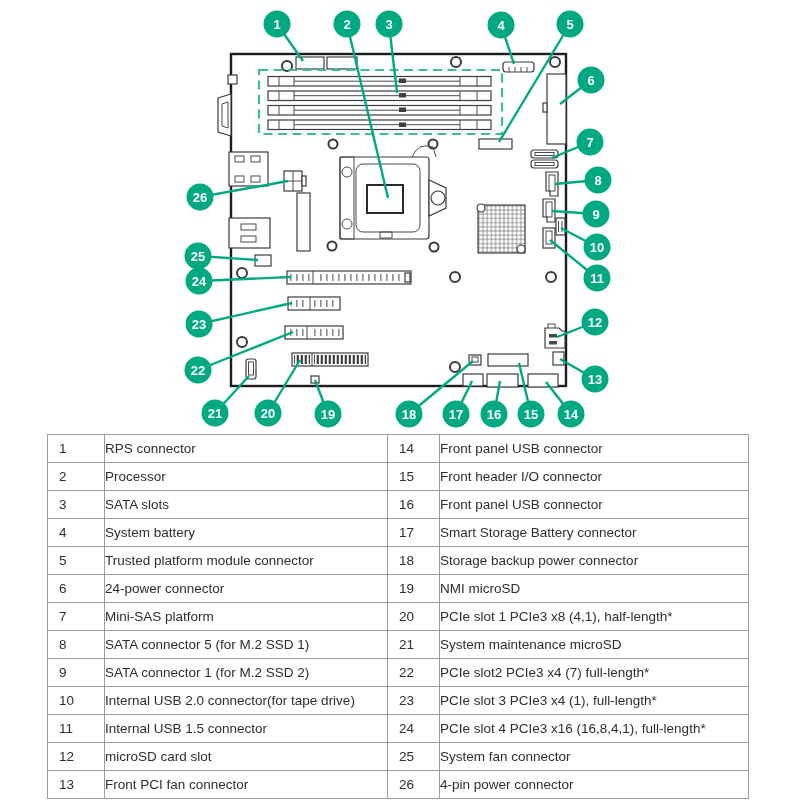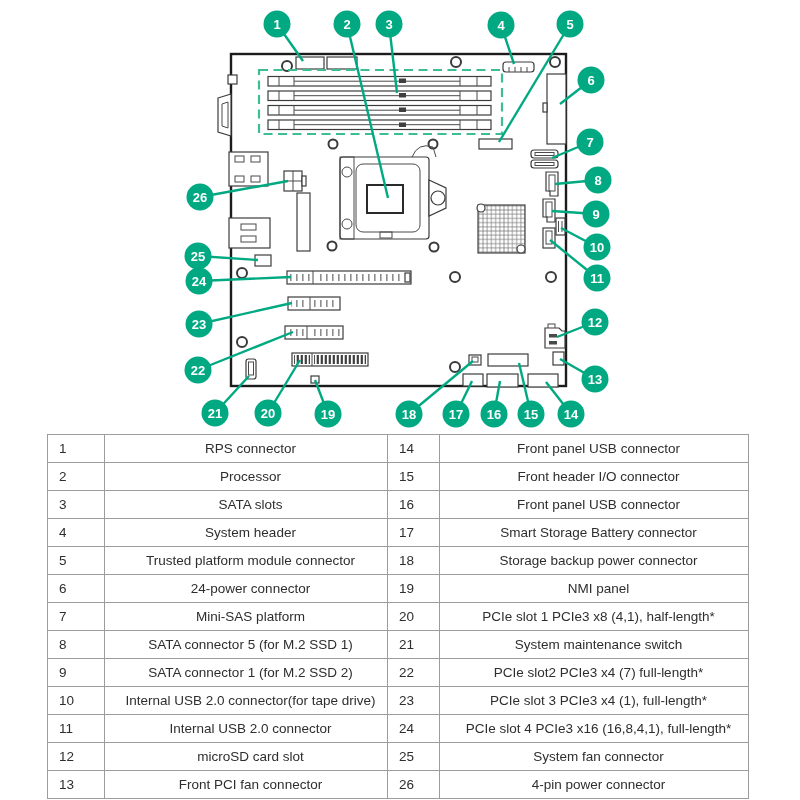--- a/index.html
+++ b/index.html
@@ -19,21 +19,21 @@
   .callout-circle{fill:var(--accent,#01A982);}
   .callout-num{fill:#ffffff;font:700 13px "Liberation Sans",sans-serif;text-anchor:middle;}
 
   
   .legend{position:absolute;left:47px;top:434px;}
   .legend table{border-collapse:collapse;table-layout:fixed;}
   .legend td{border:1px solid #9c9c9c;height:28px;box-sizing:border-box;
              font-size:13.5px;color:#2e2e2e;vertical-align:middle;
              white-space:nowrap;overflow:hidden;padding:0;}
   .legend td.num{padding-left:11px;}
-  .legend td.desc{padding-left:9px;text-align:center;}
+  .legend td.desc{}
 </style>
 </head>
 <body>
 
 <div id="stage">
 
   <svg class="diagram" width="800" height="432" viewBox="0 0 800 432">
     <defs>
       <pattern id="pinGrid" width="5" height="5" patternUnits="userSpaceOnUse">
         <rect width="5" height="5" fill="#fff"></rect>
@@ -419,63 +419,63 @@
             <td class="desc">Front header I/O connector</td>
           </tr>
           <tr>
             <td class="num">3</td>
             <td class="desc">SATA slots</td>
             <td class="num">16</td>
             <td class="desc">Front panel USB connector</td>
           </tr>
           <tr>
             <td class="num">4</td>
-            <td class="desc">System header</td>
+            <td class="desc">System battery</td>
             <td class="num">17</td>
             <td class="desc">Smart Storage Battery connector</td>
           </tr>
           <tr>
             <td class="num">5</td>
             <td class="desc">Trusted platform module connector</td>
             <td class="num">18</td>
             <td class="desc">Storage backup power connector</td>
           </tr>
           <tr>
             <td class="num">6</td>
             <td class="desc">24-power connector</td>
             <td class="num">19</td>
-            <td class="desc">NMI panel</td>
+            <td class="desc">NMI microSD</td>
           </tr>
           <tr>
             <td class="num">7</td>
             <td class="desc">Mini-SAS platform</td>
             <td class="num">20</td>
             <td class="desc">PCIe slot 1 PCIe3 x8 (4,1), half-length*</td>
           </tr>
           <tr>
             <td class="num">8</td>
             <td class="desc">SATA connector 5 (for M.2 SSD 1)</td>
             <td class="num">21</td>
-            <td class="desc">System maintenance switch</td>
+            <td class="desc">System maintenance microSD</td>
           </tr>
           <tr>
             <td class="num">9</td>
             <td class="desc">SATA connector 1 (for M.2 SSD 2)</td>
             <td class="num">22</td>
             <td class="desc">PCIe slot2 PCIe3 x4 (7) full-length*</td>
           </tr>
           <tr>
             <td class="num">10</td>
             <td class="desc">Internal USB 2.0 connector(for tape drive)</td>
             <td class="num">23</td>
             <td class="desc">PCIe slot 3 PCIe3 x4 (1), full-length*</td>
           </tr>
           <tr>
             <td class="num">11</td>
-            <td class="desc">Internal USB 2.0 connector</td>
+            <td class="desc">Internal USB 1.5 connector</td>
             <td class="num">24</td>
             <td class="desc">PCIe slot 4 PCIe3 x16 (16,8,4,1), full-length*</td>
           </tr>
           <tr>
             <td class="num">12</td>
             <td class="desc">microSD card slot</td>
             <td class="num">25</td>
             <td class="desc">System fan connector</td>
           </tr>
           <tr>

